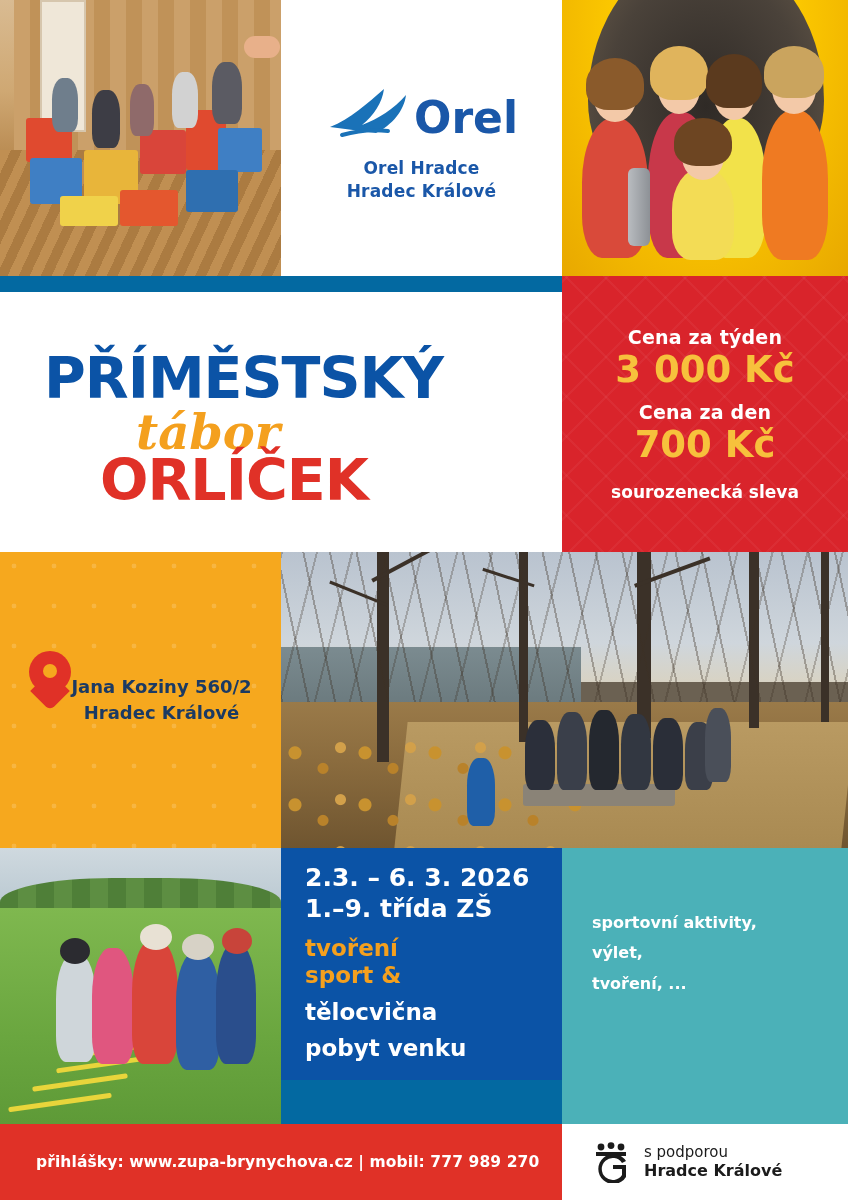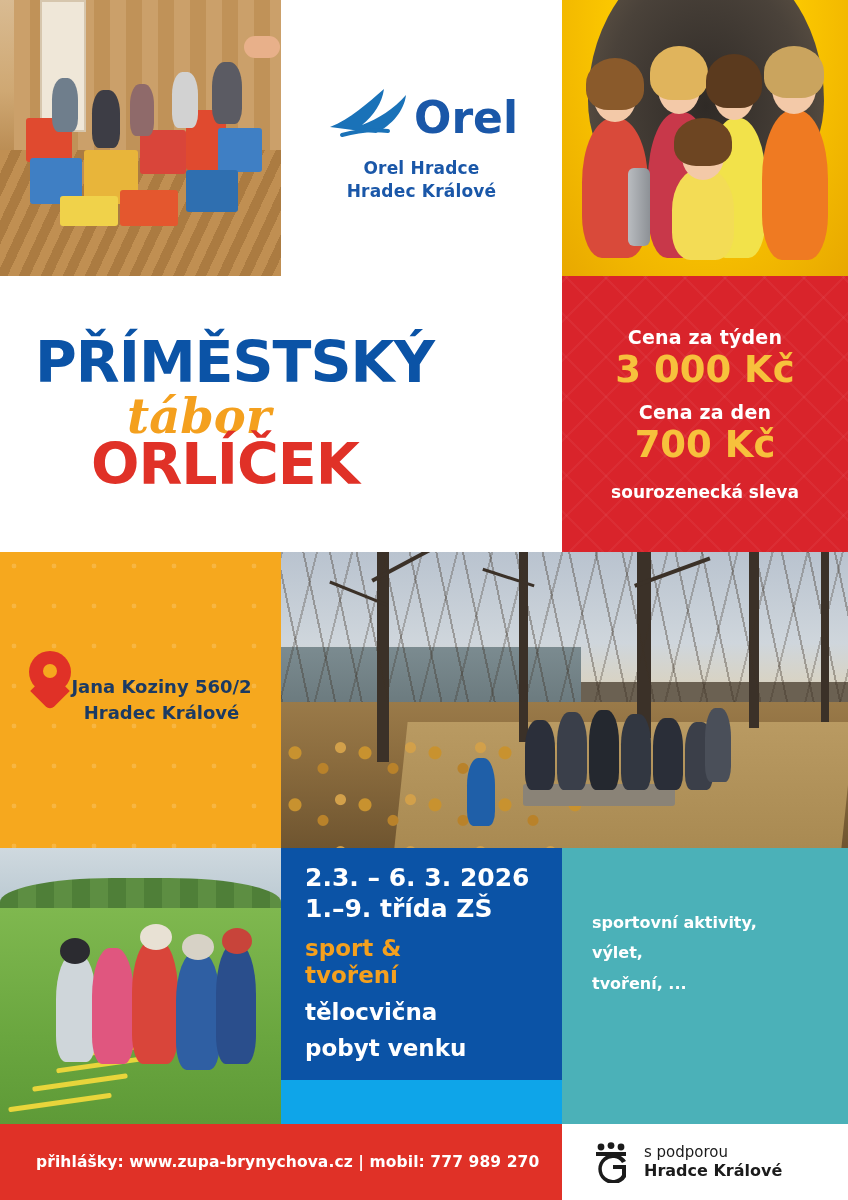--- a/index.html
+++ b/index.html
@@ -8,21 +8,21 @@
     height: 1200px;
     background: #ffffff;
     font-family: "DejaVu Sans", "Liberation Sans", sans-serif;
     overflow: hidden;
     position: relative;
   }
   .poster {
     position: relative;
     width: 848px;
     height: 1200px;
-    background: #0ea5e9;
+    background: #0369a1;
   }
   .cell { position: absolute; overflow: hidden; }
 
   
   #photo-blocks {
     left: 0; top: 0; width: 281px; height: 276px;
     background: #e8922f;
   }
   .pb-room {
     position: absolute; left: 0; top: 0; width: 281px; height: 260px;
@@ -69,24 +69,24 @@
     position: absolute; left: 26px; top: -50px; width: 236px; height: 260px;
     border-radius: 50% 50% 42% 42% / 58% 58% 42% 42%;
     background: radial-gradient(ellipse at 50% 60%, #2f2a26 0%, #4a423a 60%, #6b5d4c 100%);
   }
   .tent-kid { position: absolute; border-radius: 46% 46% 30% 30%; }
   .face { position: absolute; border-radius: 50%; background: #f3c9a8; }
   .hair { position: absolute; border-radius: 50% 50% 38% 38%; }
 
   
   #title-cell {
-    left: 0; top: 276px; width: 562px; height: 276px;
+    left: 0; top: 292px; width: 562px; height: 276px;
     background: #ffffff;
     display: flex; flex-direction: column; justify-content: center;
-    padding-left: 35px;
+    padding-left: 44px;
   }
   .t-line1 {
     color: #0b53a6; font-weight: 900; font-size: 57px;
     letter-spacing: -1px; line-height: .98;
   }
   .t-line2 {
     color: #f4a01e; font-size: 48px; font-style: italic;
     font-family: "DejaVu Serif", "Liberation Serif", serif;
     font-weight: 700; margin: 2px 0 0 92px; line-height: 1;
   }
@@ -369,22 +369,22 @@
     <div class="lad-kid" style="left:216px;top:96px;width:40px;height:120px;background:#2a4e8c;"></div>
     <div style="position:absolute;left:60px;top:90px;width:30px;height:26px;background:#2b2b30;border-radius:50%;"></div>
     <div style="position:absolute;left:140px;top:76px;width:32px;height:26px;background:#e8e1d4;border-radius:50%;"></div>
     <div style="position:absolute;left:182px;top:86px;width:32px;height:26px;background:#d7d2c6;border-radius:50%;"></div>
     <div style="position:absolute;left:222px;top:80px;width:30px;height:26px;background:#c8443a;border-radius:50%;"></div>
   </div>
 
   <div class="cell" id="info-cell">
     <div class="i-date">2.3. – 6. 3. 2026</div>
     <div class="i-class">1.–9. třída ZŠ</div>
+    <div class="i-sport">tvoření</div>
     <div class="i-sport">sport &amp;</div>
-    <div class="i-sport">tvoření</div>
     <div class="i-place">tělocvična</div>
     <div class="i-place">pobyt venku</div>
   </div>
 
   <div class="cell" id="activities-cell">
     <div class="act">sportovní aktivity,</div>
     <div class="act">výlet,</div>
     <div class="act">tvoření, ...</div>
   </div>
 

